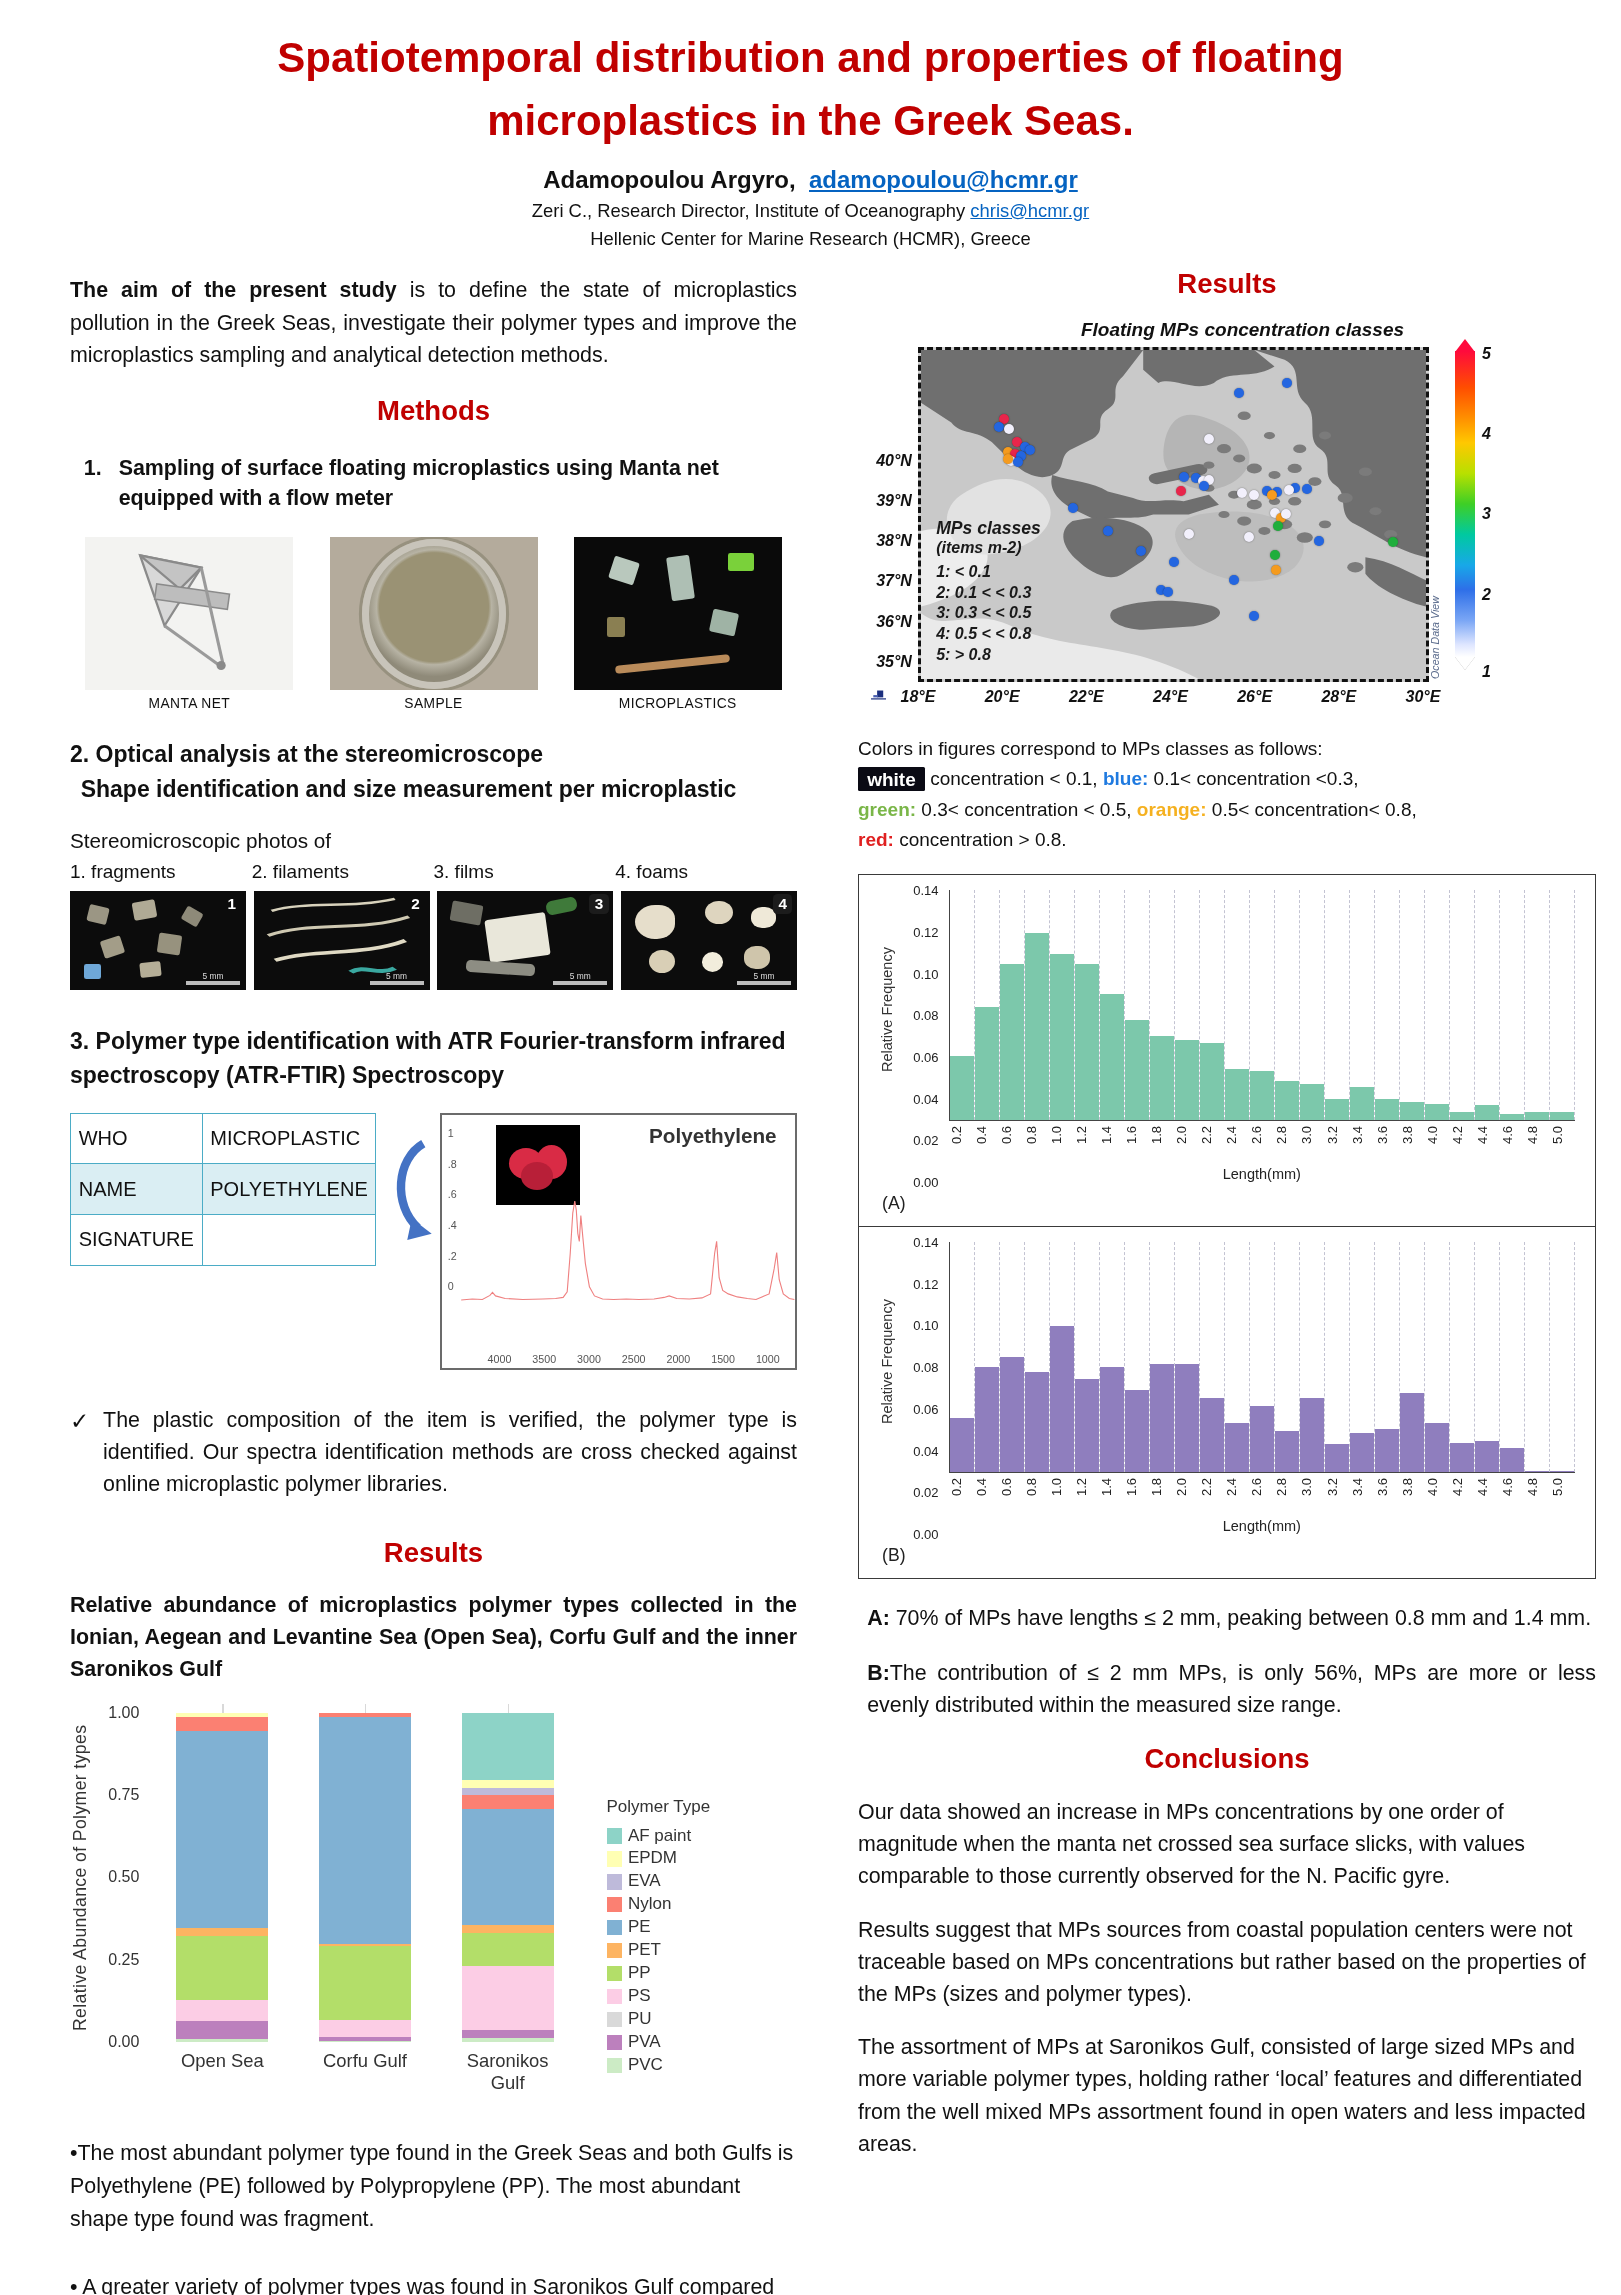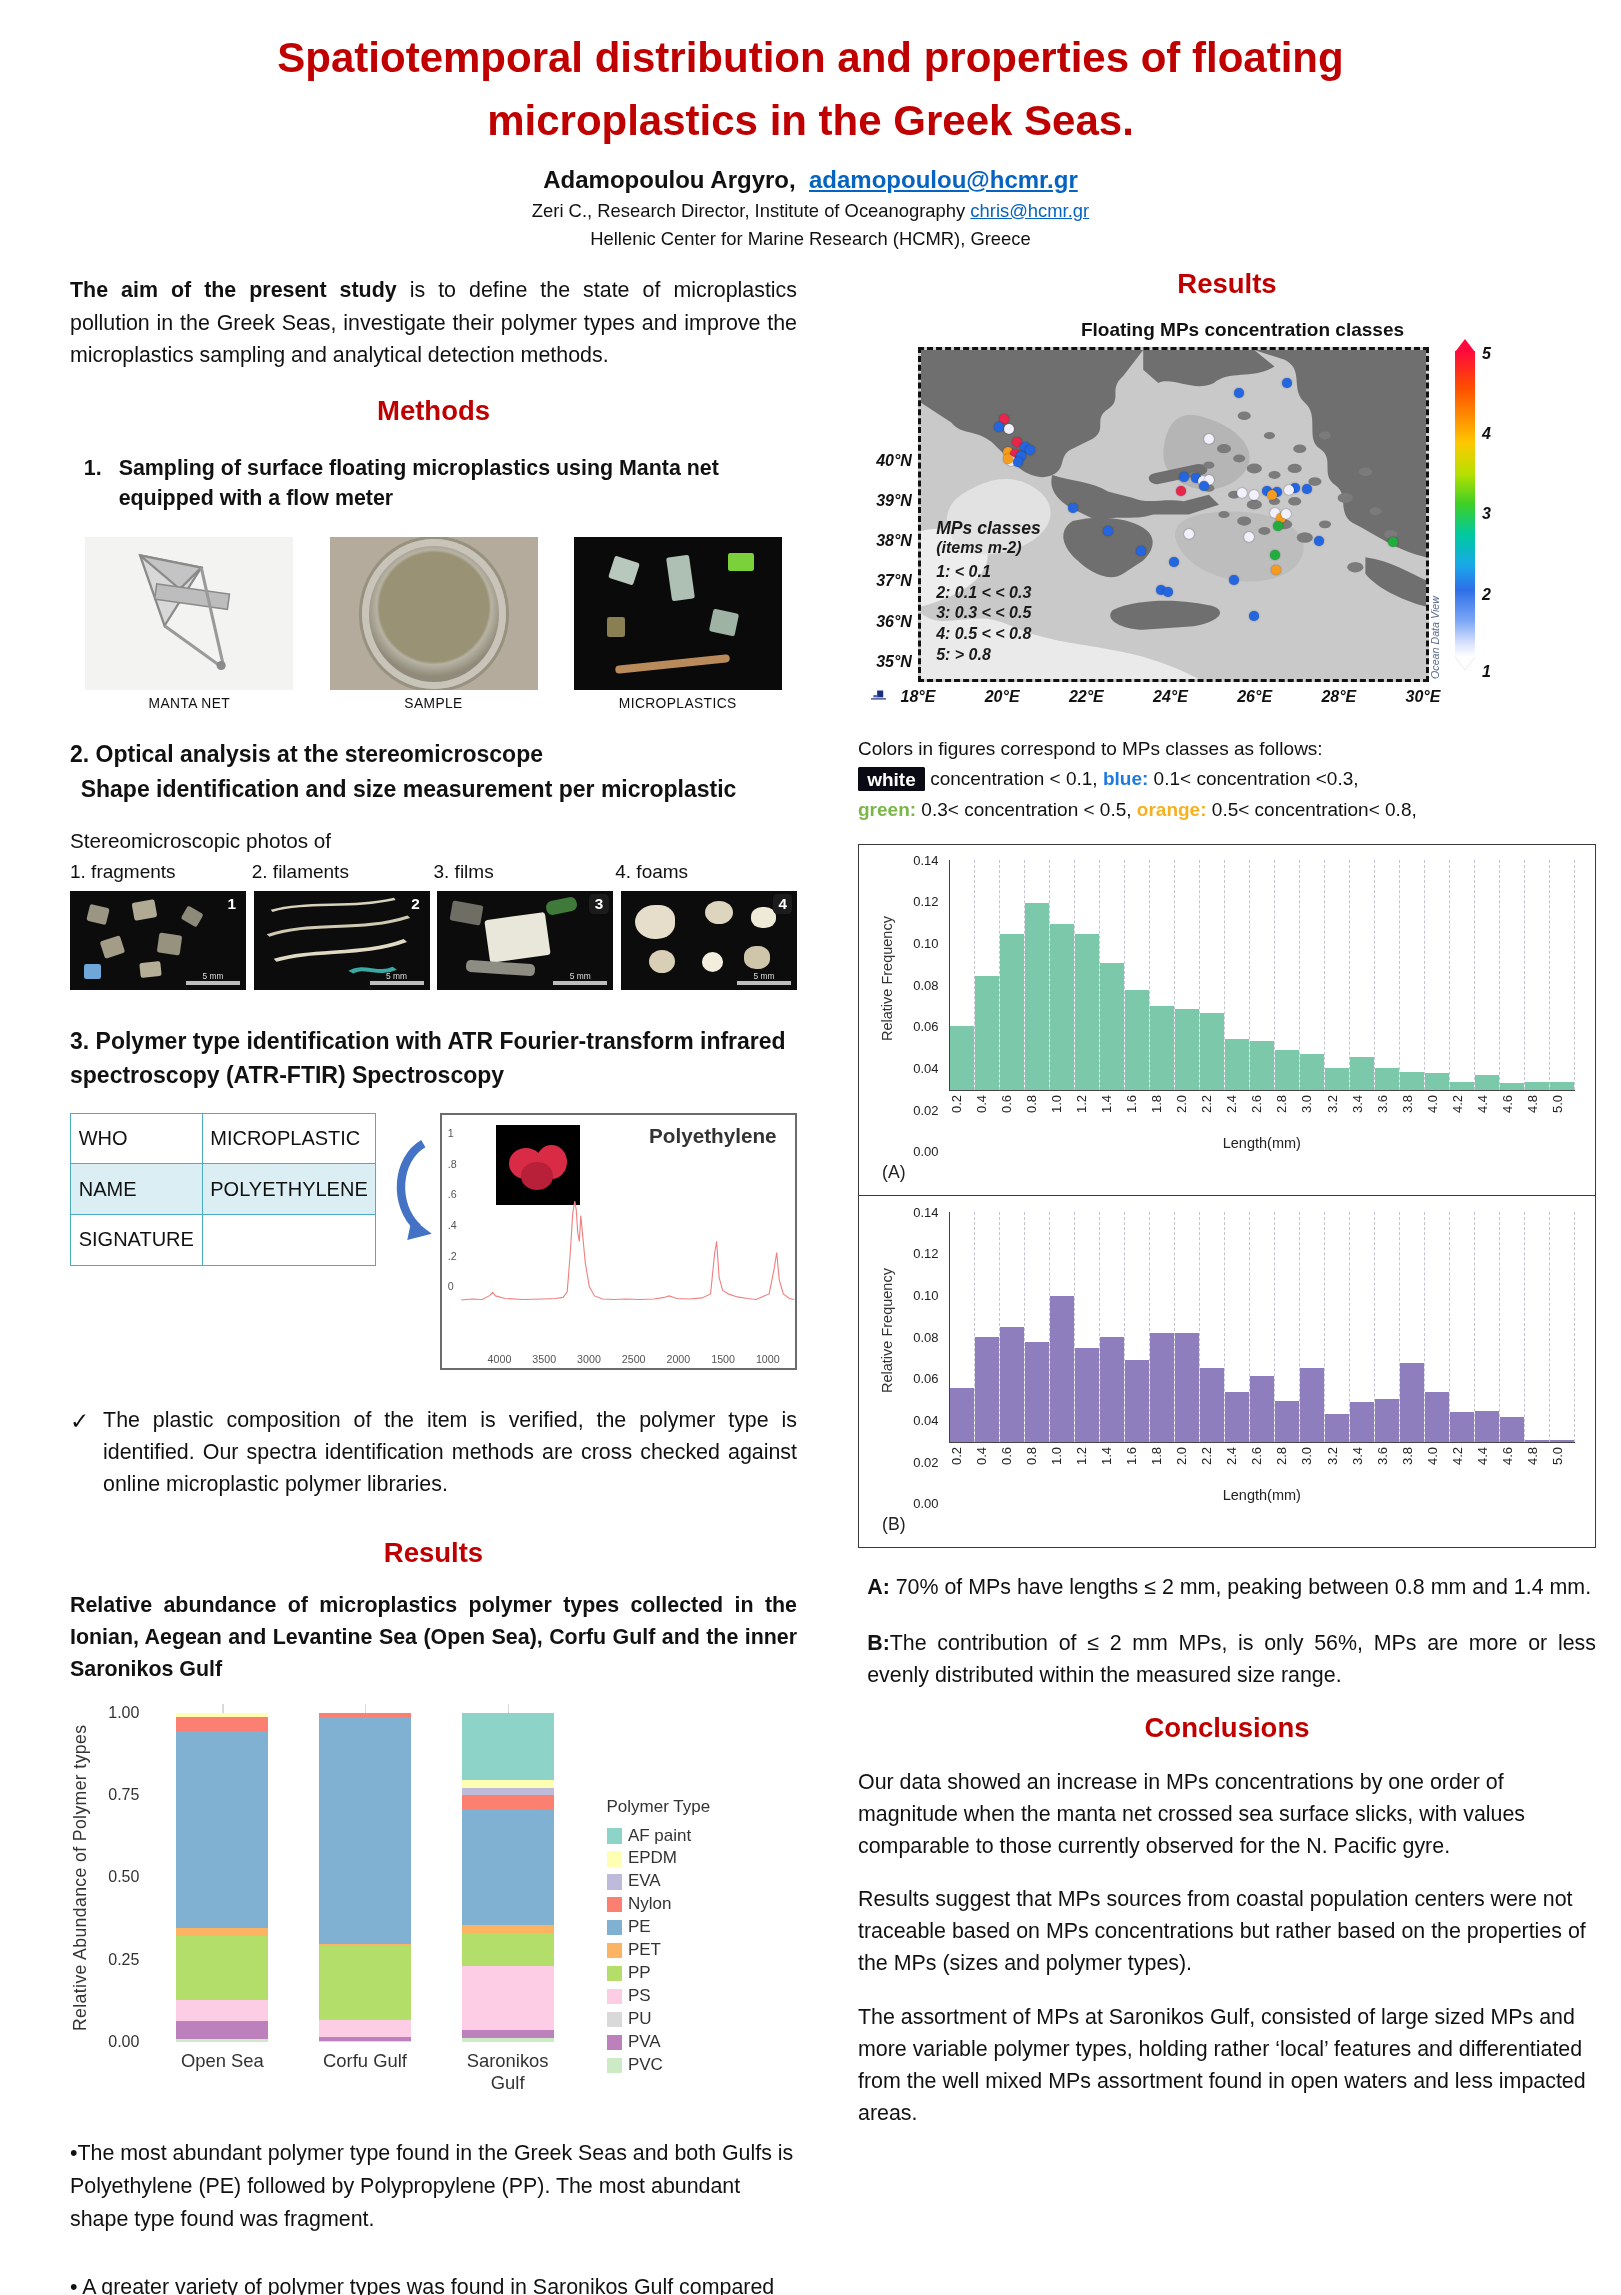--- a/index.html
+++ b/index.html
@@ -73,21 +73,21 @@
   .legend .ltitle{margin-bottom:7.7px;}
   .litem{display:flex;align-items:center;gap:6.1px;line-height:1.35;}
   .lswatch{width:15.3px;height:15.3px;flex:0 0 15.3px;}
   .bullets{margin-top:43px;font-size:21.4px;line-height:1.55;}
   .bullets p{margin:0 0 35px 0;}
   
   .results-r{margin-top:7.7px;}
   .mapcap{margin-top:12.2px;font-weight:bold;}
   sup{font-size:.62em;}
   .mapfig{margin-top:18.4px;}
-  .maptitle{text-align:center;font-weight:bold;font-size:19px;margin-left:31px;}
+  .maptitle{text-align:center;font-style:italic;font-weight:bold;font-size:19px;margin-left:31px;}
   .maprow{display:flex;margin-top:6.1px;}
   .latcol{width:60px;position:relative;flex:0 0 60px;}
   .latlbl{position:absolute;right:6.1px;transform:translateY(-50%);font-size:16px;font-weight:bold;font-style:italic;}
   .mapbox{width:505px;height:329px;position:relative;border:3.1px dashed #111;background:#cfcfcf;flex:0 0 505px;}
   .mapbox svg{position:absolute;inset:0;width:100%;height:100%;}
   .dots{position:absolute;inset:0;}
   .dot{position:absolute;width:10px;height:10px;border-radius:50%;transform:translate(-50%,-50%);box-shadow:0 0 1.5px rgba(0,0,0,.5);}
   .maplegend{position:absolute;left:3%;bottom:4%;font-style:italic;font-weight:bold;color:#1a1a1a;}
   .maplegend .t1{font-size:17.6px;}
   .maplegend .t2{font-size:16px;}
@@ -599,20 +599,23 @@
       </div>
 
       <div class="colorcap">
         <div>Colors in figures correspond to MPs classes as follows:</div>
         <div>
           <span class="chip">white</span><span> concentration &lt; 0.1,  </span><span class="cb">blue:</span><span> 0.1&lt; concentration &lt;0.3,</span>
         </div>
         <div>
           <span class="cg">green:</span><span> 0.3&lt; concentration &lt; 0.5, </span><span class="co">orange:</span><span> 0.5&lt; concentration&lt; 0.8,</span>
         </div>
+        <div>
+          <span class="cr">red:</span><span> concentration &gt; 0.8.</span>
+        </div>
       </div>
 
 
       <div class="dualbox">
         <div class="histfig">
           <div class="histinner">
             <div class="hylabel">Relative Frequency</div>
             <div class="hmain">
               <div class="hplotwrap">
                 <div class="hyticks">

